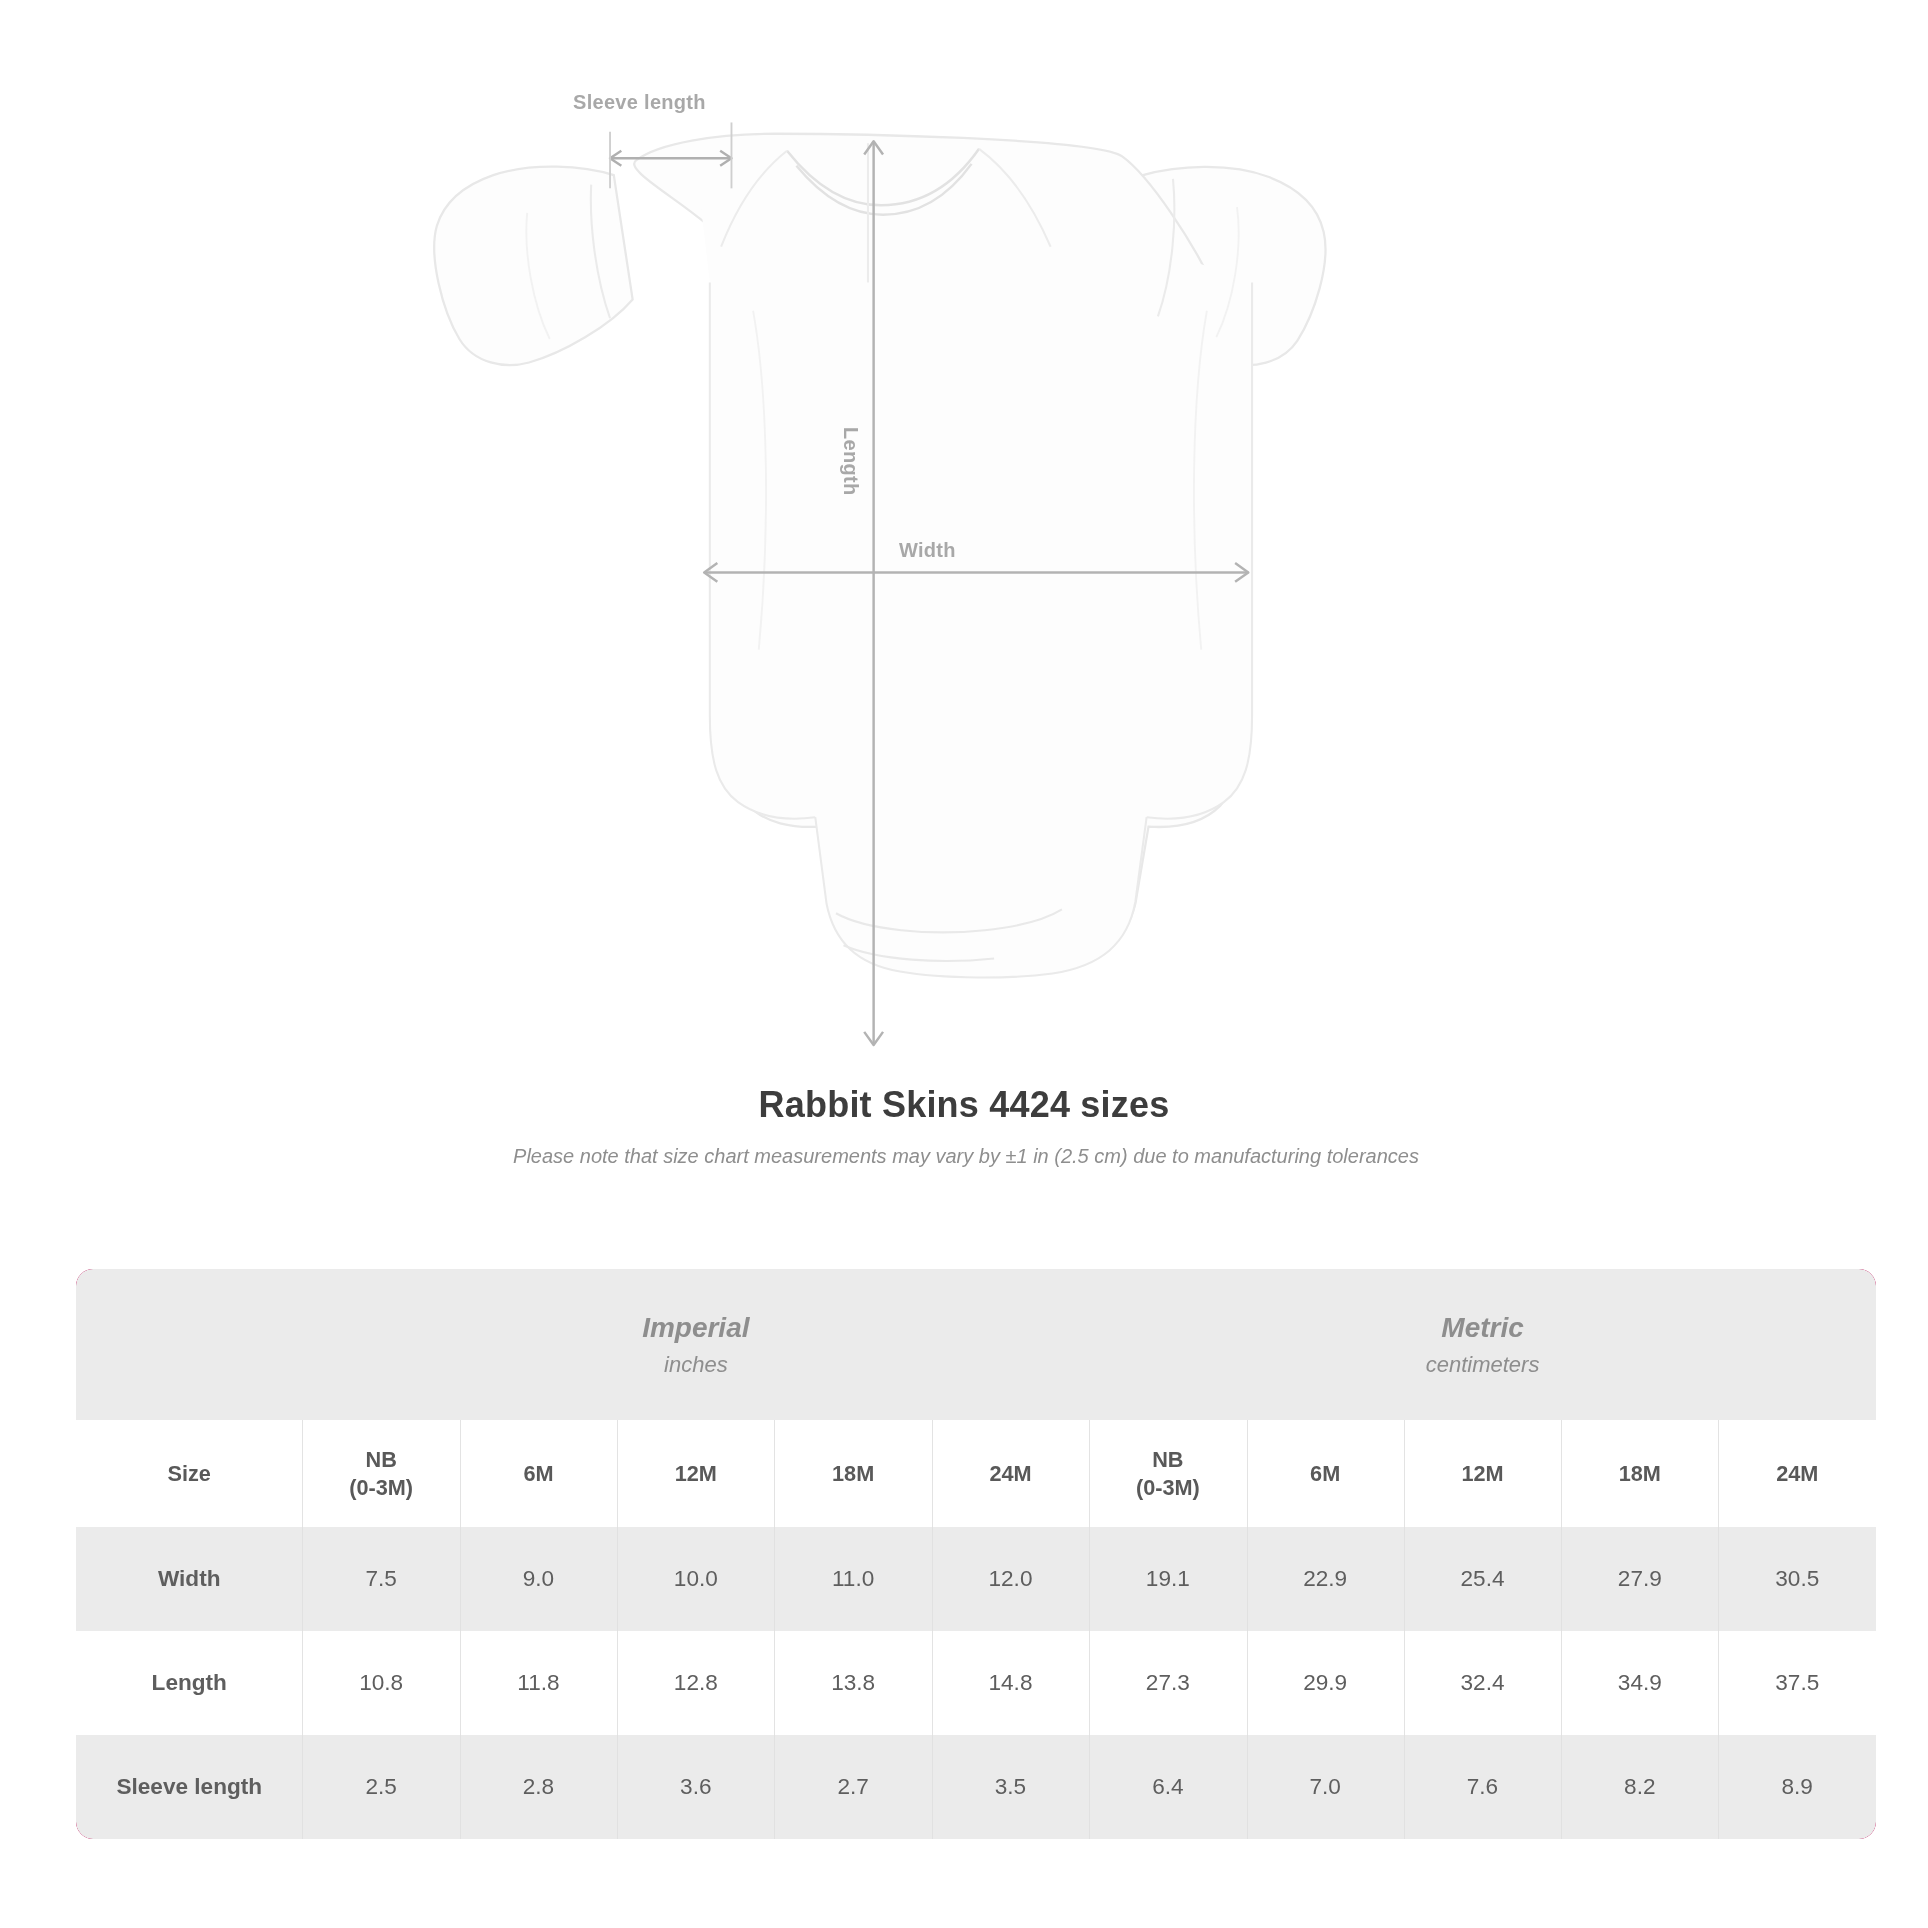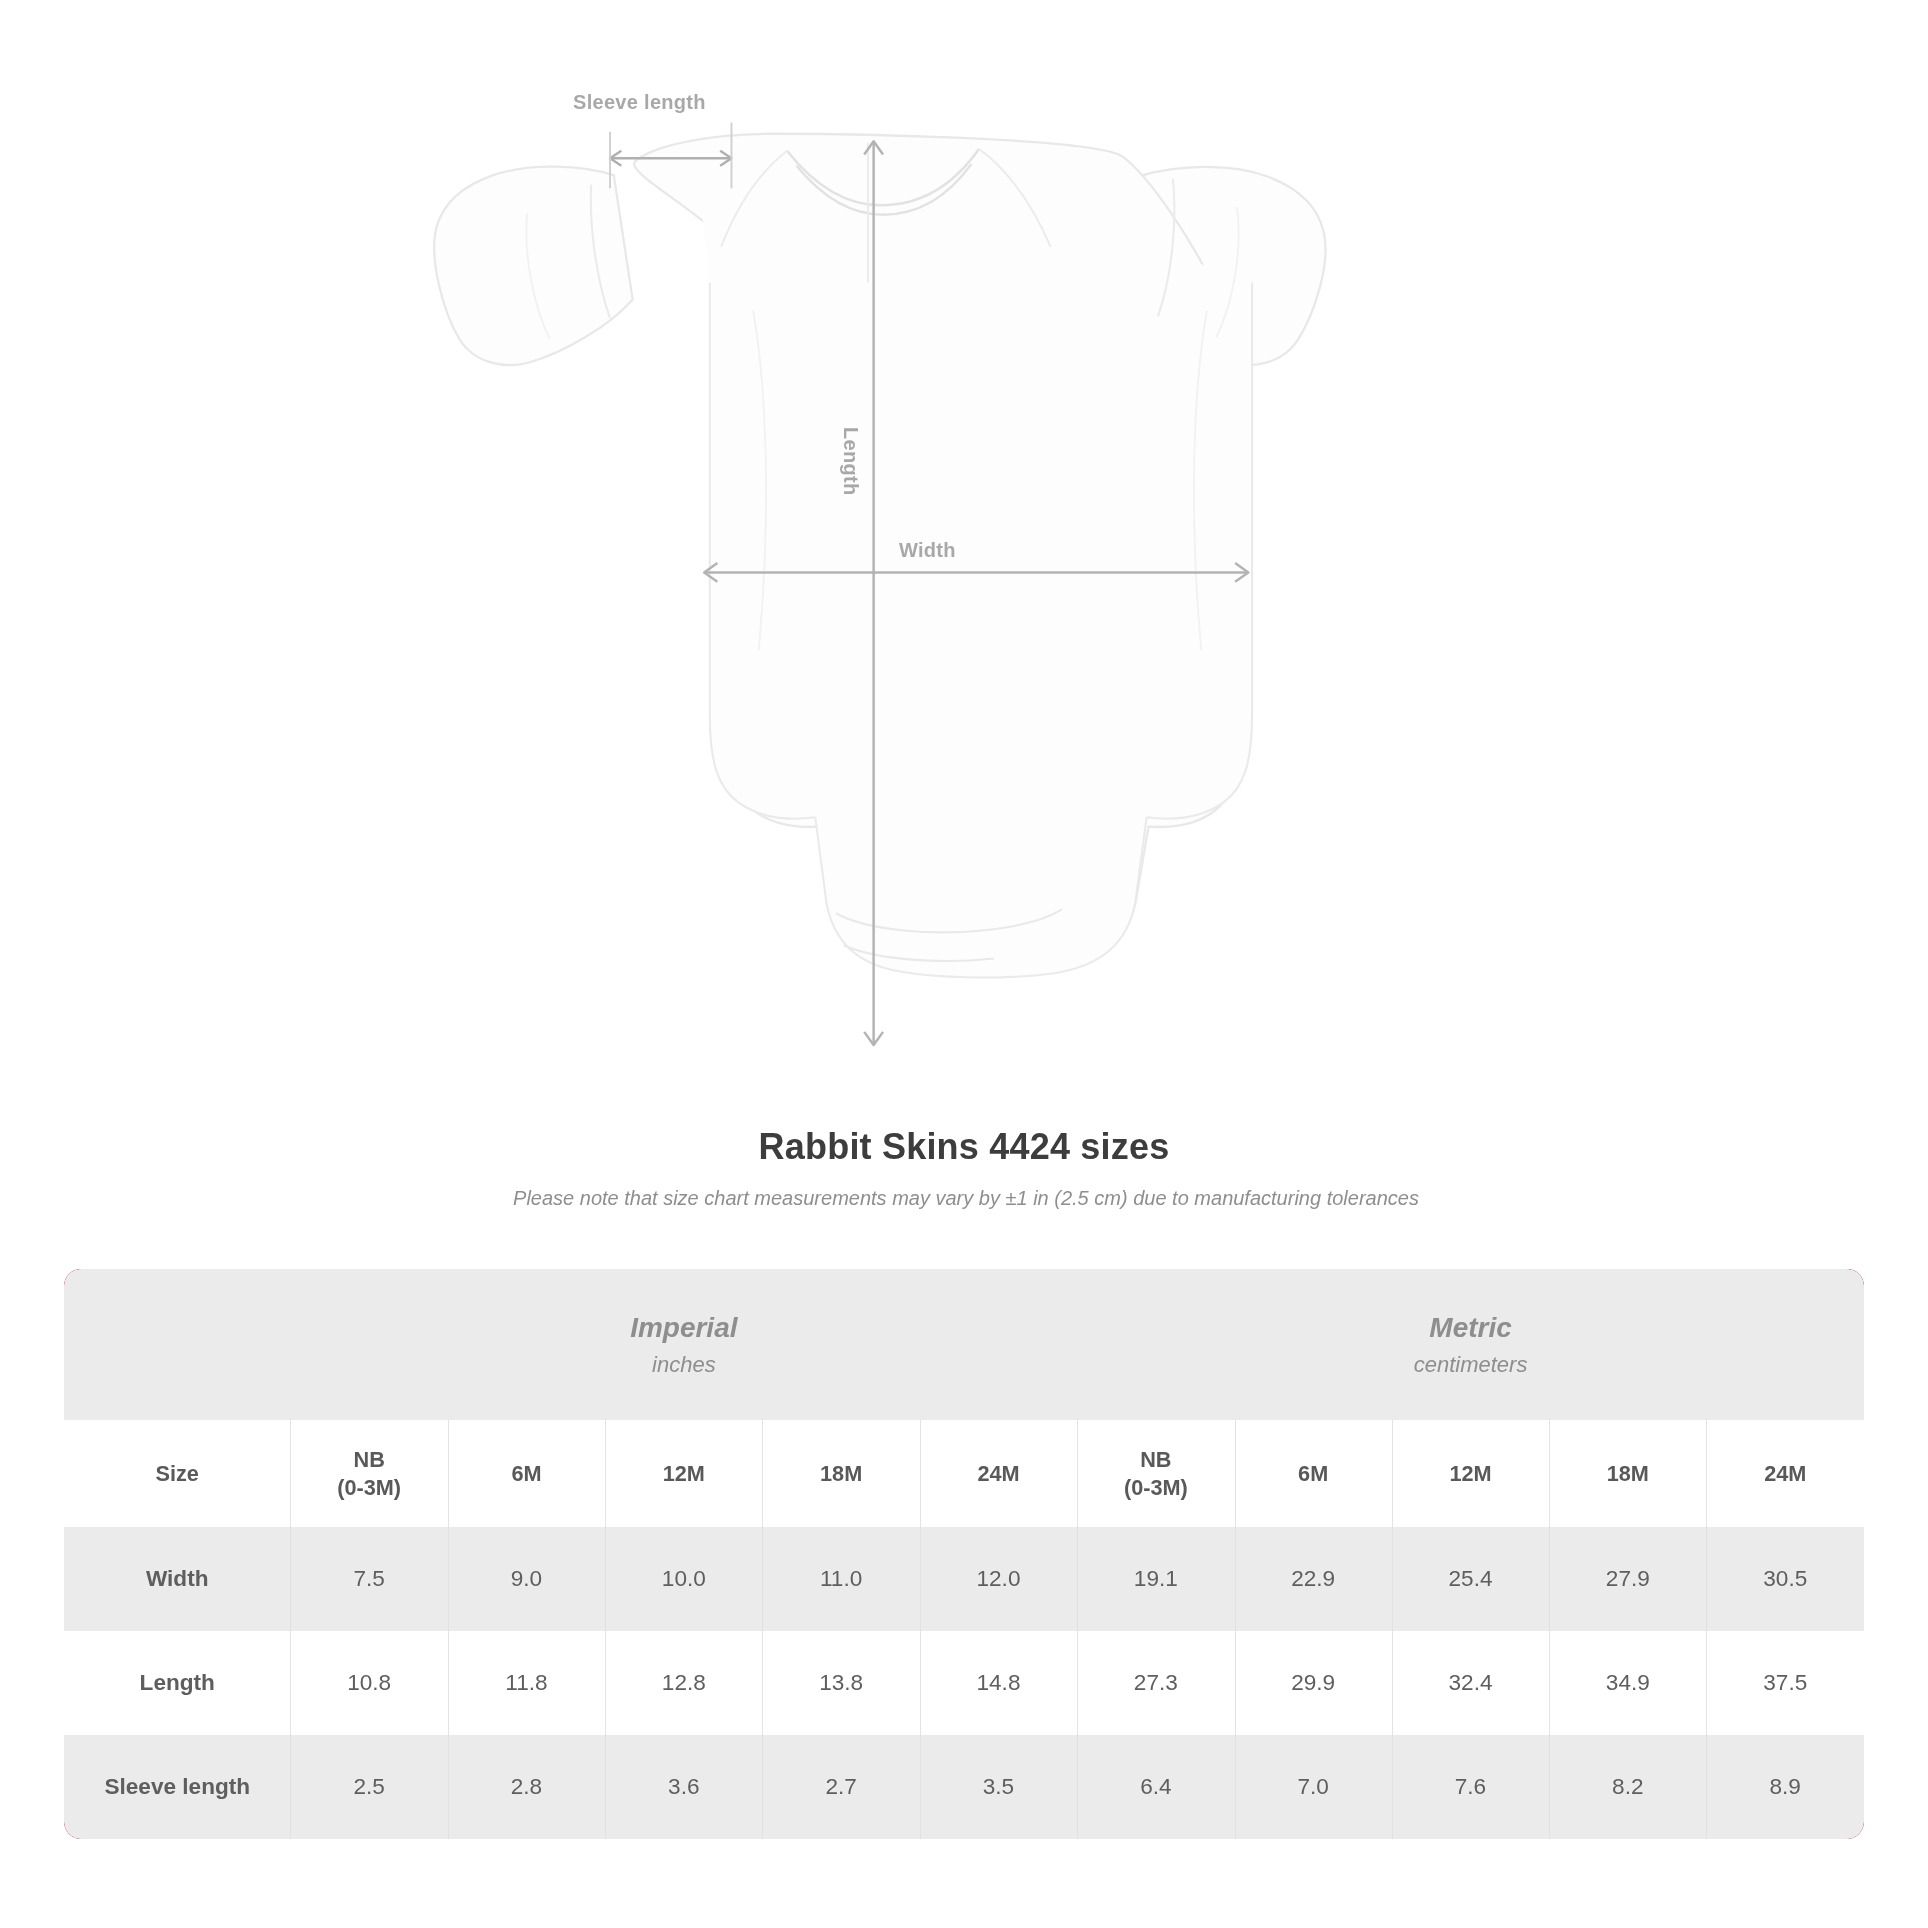--- a/index.html
+++ b/index.html
@@ -51,21 +51,21 @@
   .dim-length {
     left: 862px;
     top: 427px;
     transform: rotate(90deg);
     transform-origin: left top;
   }
 
   
   .title-block {
     position: absolute;
-    top: 1126px;
+    top: 1084px;
     left: 0;
     width: 1928px;
     text-align: center;
   }
   .chart-title {
     font-size: 36px;
     font-weight: bold;
     color: #3d3d3d;
     margin: 0;
     letter-spacing: 0.2px;
@@ -74,21 +74,21 @@
     margin: 19px 0 0 4px;
     font-size: 20px;
     font-style: italic;
     color: #8e8e8e;
   }
 
   
   .table-wrap {
     position: absolute;
     top: 1269px;
-    left: 64px;
+    left: 76px;
     width: 1800px;
     border-radius: 17px;
     overflow: hidden;
     background: #be185d;
   }
   table.size-table {
     border-collapse: collapse;
     width: 1800px;
     table-layout: fixed;
   }

